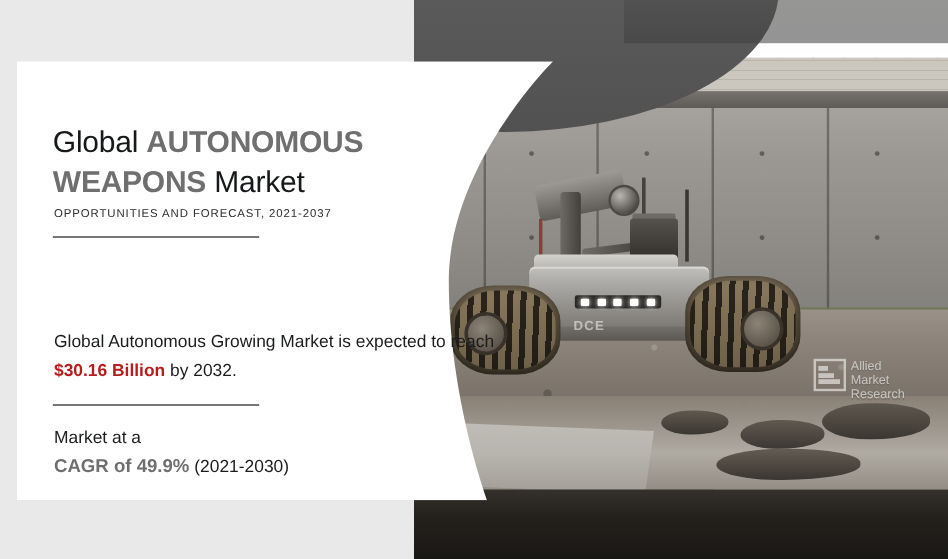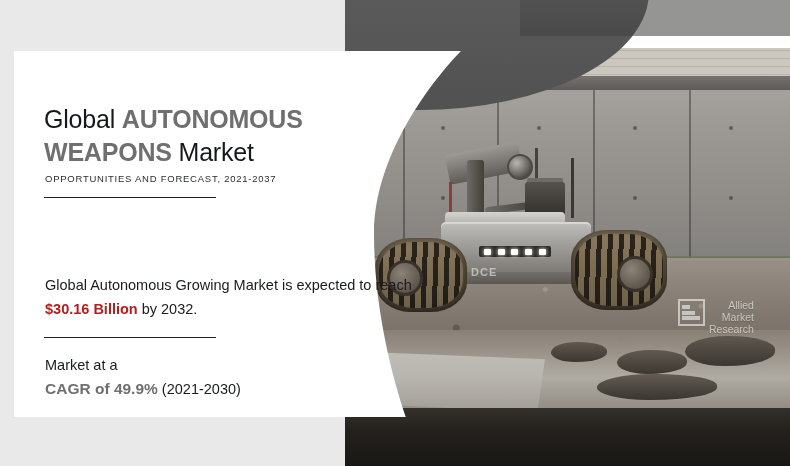--- a/index.html
+++ b/index.html
@@ -60,21 +60,21 @@
         clip-path:polygon(6% 0,100% 12%,96% 100%,0 86%);}
   .mudlump{border-radius:48% 52% 56% 44%/54% 46% 50% 50%;
         background:linear-gradient(180deg,#5a534a,#2f2b26);opacity:.9;}
   
   .bottomband{left:0;top:408px;width:445px;height:58px;
         background:linear-gradient(180deg,#34302b 0%,#24211d 40%,#191714 100%);}
   .bottomwet{left:0;top:408px;width:250px;height:58px;
         background:linear-gradient(180deg,#55504a,#332f2a);opacity:.75;}
 
   
-  .robot{position:absolute;left:30px;top:142px;width:290px;height:200px;}
+  .robot{position:absolute;left:30px;top:142px;width:290px;height:200px;text-align:center;}
   .r{position:absolute;}
   .hull{left:66px;top:80px;width:150px;height:62px;border-radius:5px;
         background:linear-gradient(180deg,#c2c0bc 0%,#9d9b97 38%,#76736f 78%,#5b5854 100%);
         box-shadow:inset 0 2px 0 rgba(255,255,255,.38);}
   .hull-face{left:72px;top:96px;width:138px;height:34px;border-radius:3px;
         background:linear-gradient(180deg,#a9a7a3,#807d79);opacity:.85;}
   .hull-top{left:70px;top:70px;width:120px;height:20px;border-radius:4px;
         background:linear-gradient(180deg,#d4d2ce,#a5a29e);}
   .lightbar{left:104px;top:104px;width:68px;height:11px;border-radius:2px;
         background:#2b2926;display:flex;align-items:center;justify-content:space-around;padding:0 2px;}
@@ -212,21 +212,21 @@
       <div class="r track track-l">
         <div class="tread"></div>
         <div class="hubcap" style="left:12px;top:22px;"></div>
       </div>
       <div class="r track track-r">
         <div class="tread"></div>
         <div class="hubcap" style="right:14px;top:26px;"></div>
       </div>
     </div>
 
-    <div class="wm" style="left:333px;top:299px;text-align:right;">
+    <div class="wm" style="left:333px;top:299px;">
       <div class="wm-mark">
         <i></i>
           <i></i>
           <i></i>
       </div>
       <div class="wm-text">
         <div>Allied</div>
         <div>Market</div>
         <div>Research</div>
       </div>

